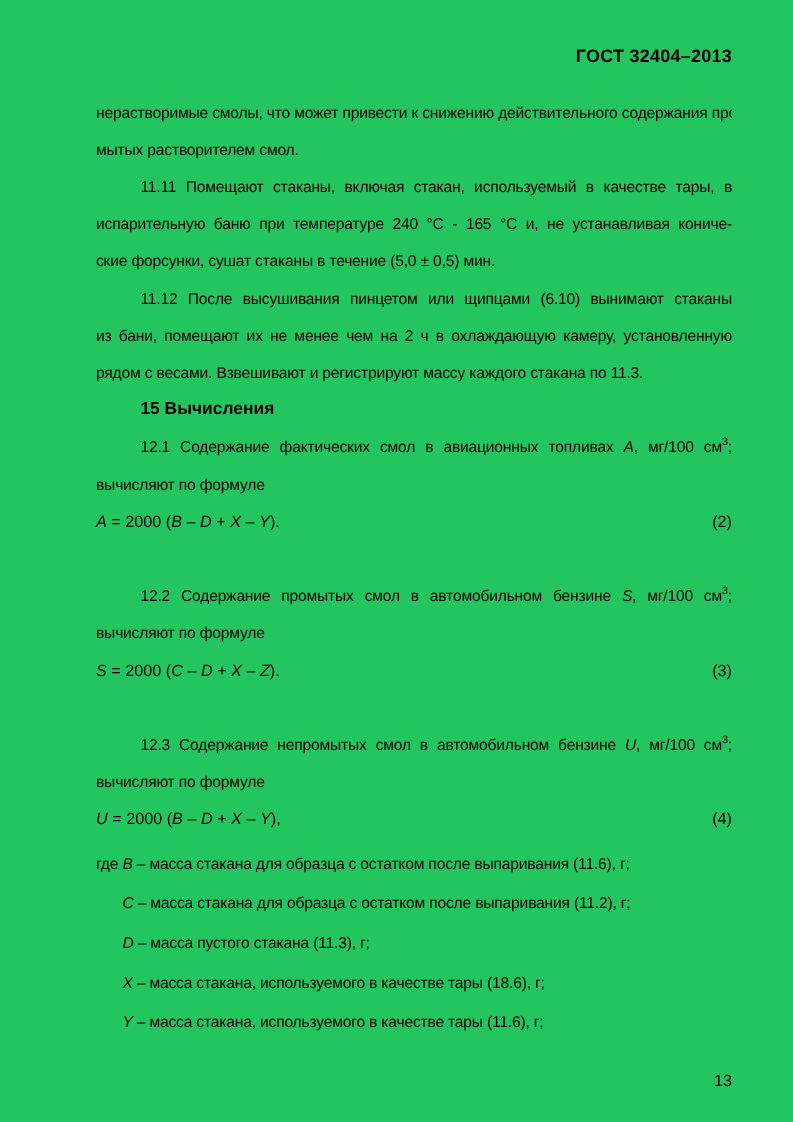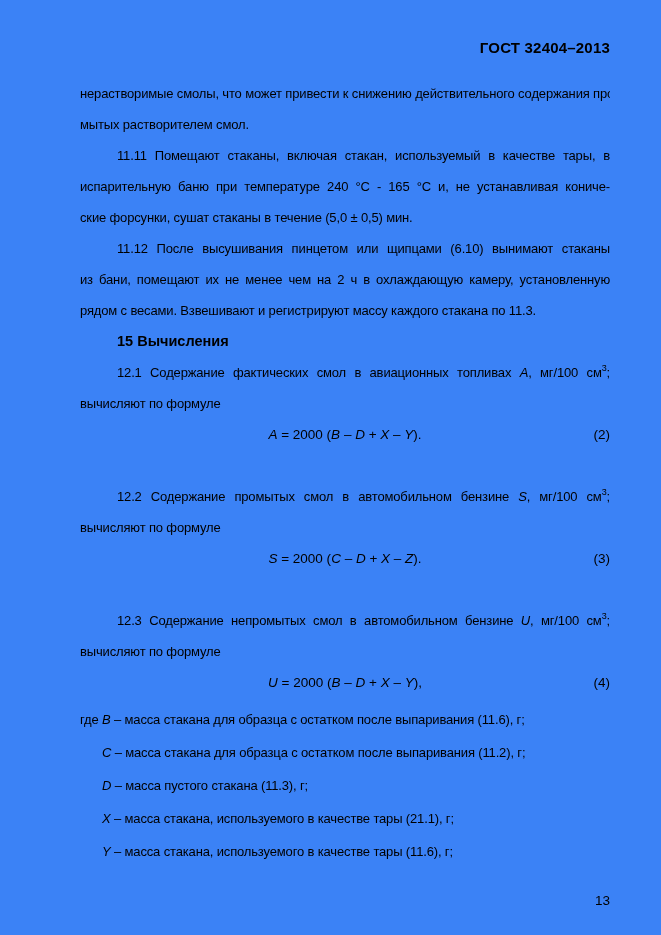--- a/index.html
+++ b/index.html
@@ -1,20 +1,20 @@
 <!DOCTYPE html>
 <html><head>
 <meta charset="utf-8">
 <style>
   html, body { margin:0; padding:0; background:#ffffff; }
   .page {
     position: relative;
     width: 661px;
     height: 935px;
-    background: #3b82f6;
+    background: #22c55e;
     color: #000000;
     font-family: "Liberation Sans", sans-serif;
     box-sizing: border-box;
     padding: 40px 51px 0 80px;
     overflow: hidden;
   }
   .header {
     text-align: right;
     font-weight: bold;
     font-size: 15px;
@@ -37,21 +37,20 @@
   .lline { text-align: left; }
   .ind { text-indent: 37px; }
   .heading {
     font-size: 14.5px;
     font-weight: bold;
     line-height: 31px;
     margin: 0 0 0 37px;
   }
   .formula-row {
     position: relative;
-    text-align: center;
     font-size: 13.5px;
     line-height: 31px;
     letter-spacing: 0;
   }
   .formula-gap { margin-bottom: 31px; }
   .eq-num { position: absolute; right: 0; top: 0; }
   .it { font-style: italic; }
   .seg-sup {
     font-size: 9px;
     vertical-align: 6px;
@@ -117,21 +116,21 @@
 
     <div class="formula-row">
       <span><span class="it">U</span><span> = 2000 (</span><span class="it">B</span><span> – </span><span class="it">D</span><span> + </span><span class="it">X</span><span> – </span><span class="it">Y</span><span>),</span></span>
       <span class="eq-num">(4)</span>
     </div>
 
     <div class="defs">
       <div class="def"><span>где </span><span class="it">B</span><span> – масса стакана для образца с остатком после выпаривания (11.6), г;</span></div>
       <div class="def def-cont"><span class="it">C</span><span> – масса стакана для образца с остатком после выпаривания (11.2), г;</span></div>
       <div class="def def-cont"><span class="it">D</span><span> – масса пустого стакана (11.3), г;</span></div>
-      <div class="def def-cont"><span class="it">X</span><span> – масса стакана, используемого в качестве тары (21.1), г;</span></div>
+      <div class="def def-cont"><span class="it">X</span><span> – масса стакана, используемого в качестве тары (18.6), г;</span></div>
       <div class="def def-cont"><span class="it">Y</span><span> – масса стакана, используемого в качестве тары (11.6), г;</span></div>
     </div>
 
   </div>
 
   <div class="page-number">13</div>
 
 </div>
 
 </body></html>

